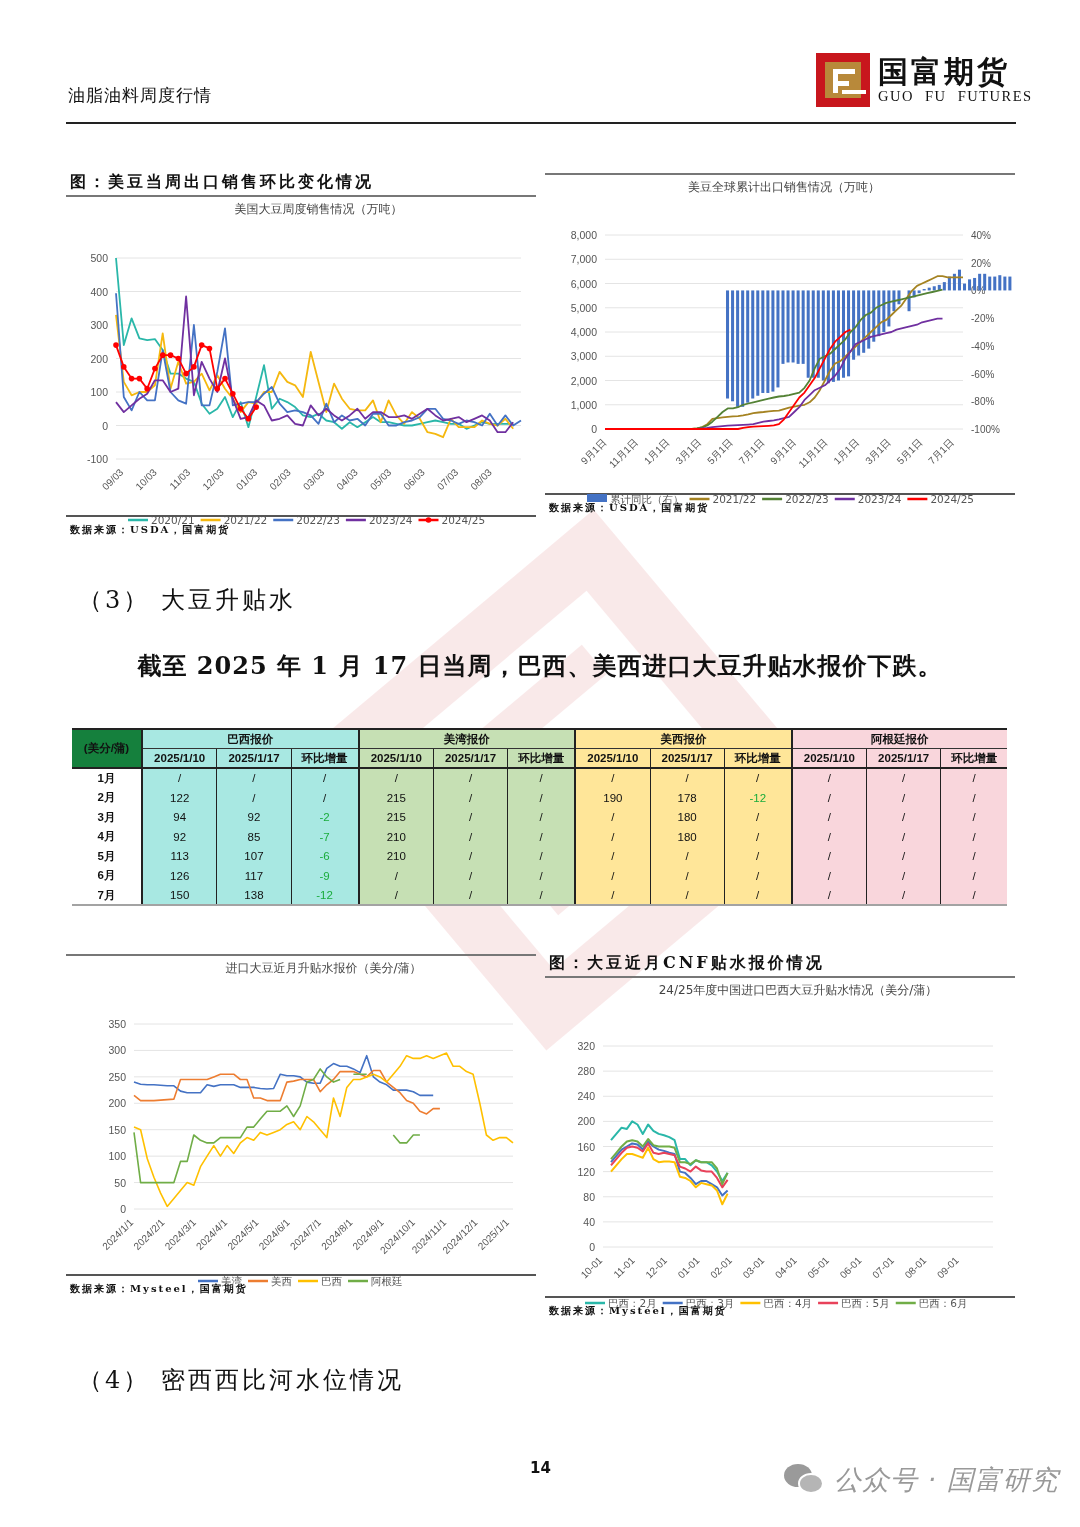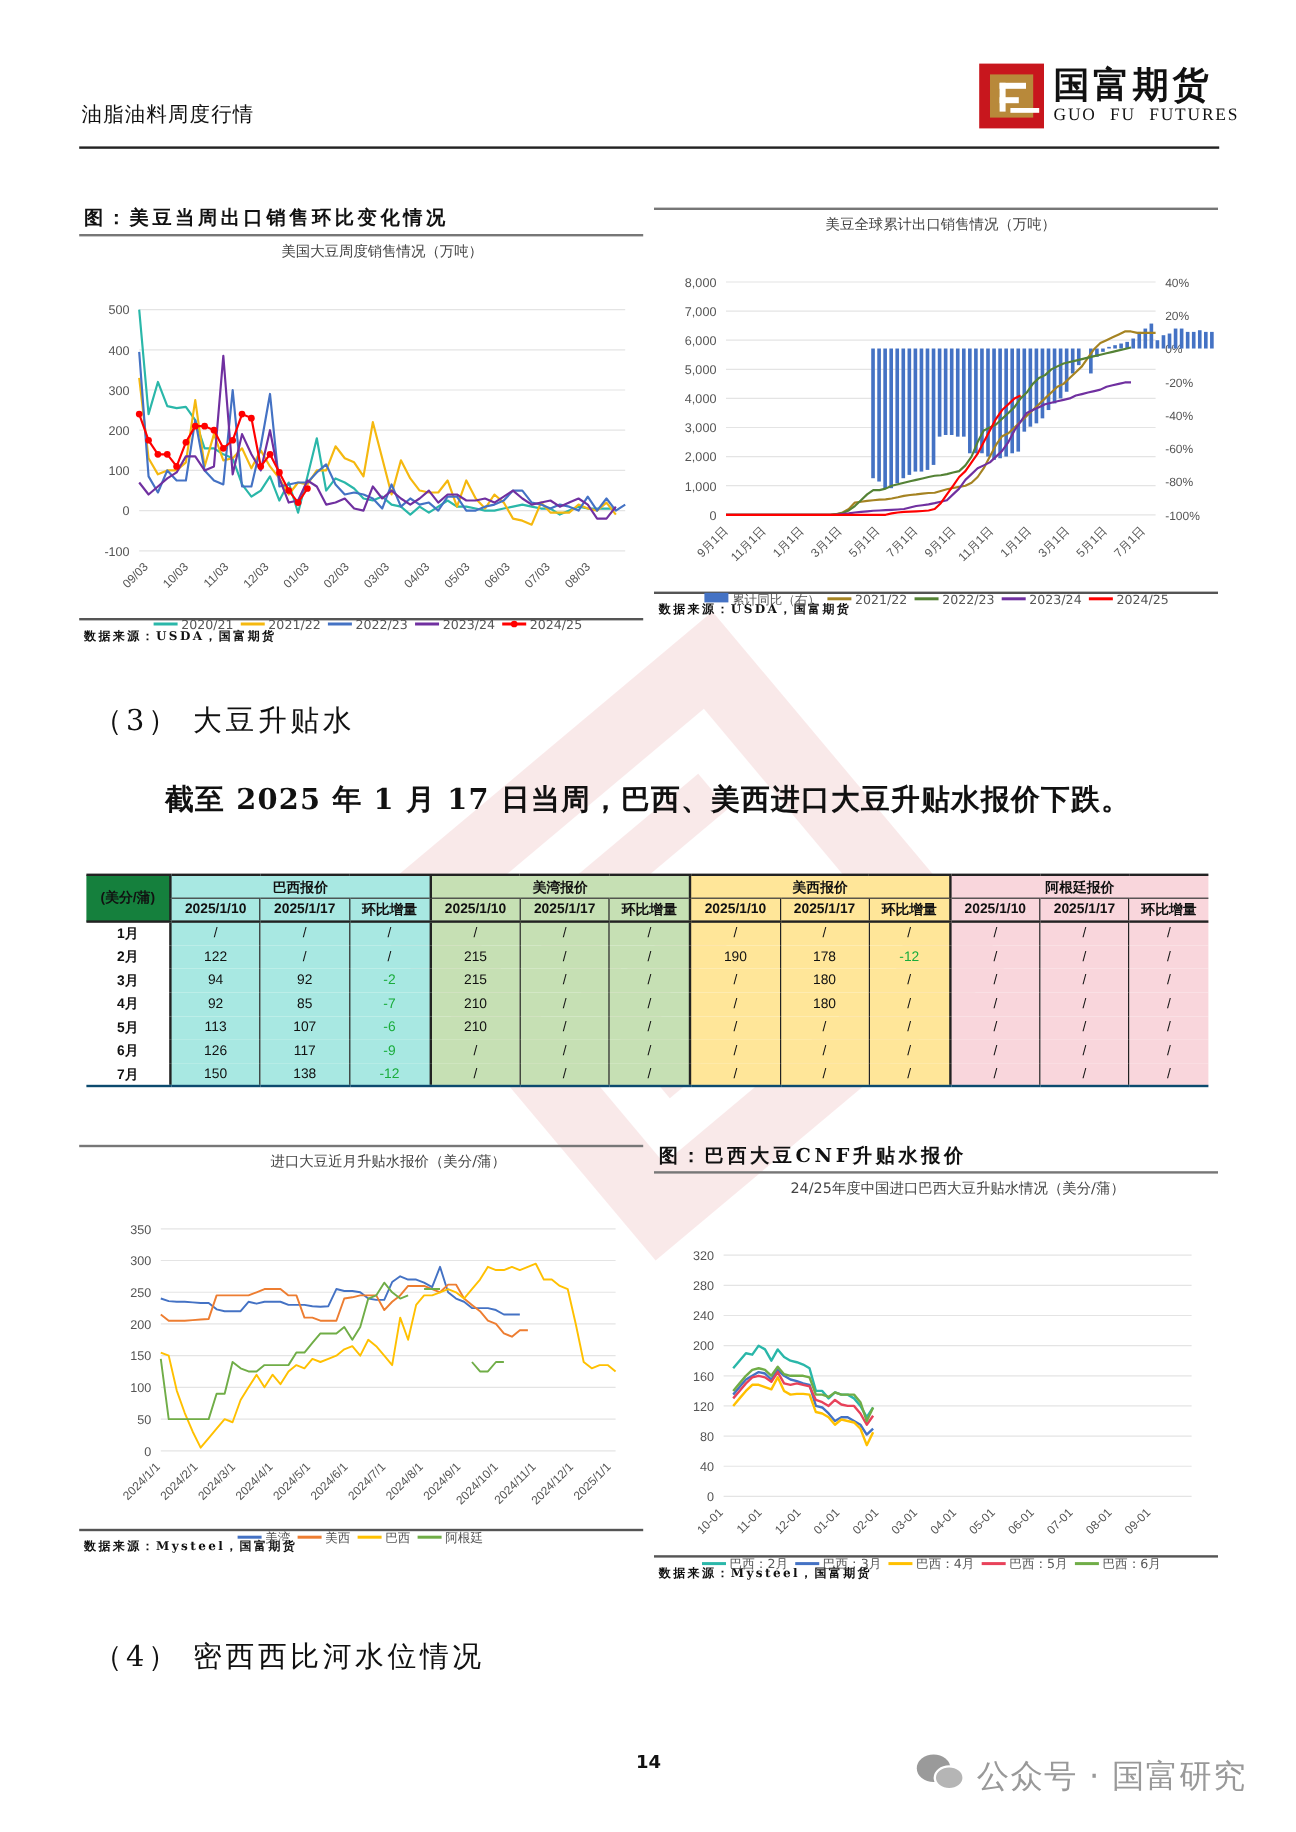--- a/index.html
+++ b/index.html
@@ -34,26 +34,26 @@
   table.q td, table.q th { text-align: center; height: 19.6px; padding: 0; font-weight: normal; }
   table.q .hdr th { font-weight: bold; }
   table.q .unit { background: #15803d; font-weight: bold; }
   .c-br { background: #a8e8e2; }
   .c-us { background: #c6e0b4; margin-left: 47px; }
   .c-mx { background: #ffe699; }
   .c-ar { background: #f9d6dc; }
   .neg { color: #1aac3c; }
   table.q tr.top th { border-top: 2px solid #222; }
   table.q tr.sub th { border-bottom: 2px solid #222; border-top: 1px solid #333; }
-  table.q tr.last td { border-bottom: 2px solid #0c4a6e; }
+  table.q tr.last td { border-bottom: 2px solid #a3a3a3; }
   .bl { border-left: 2px solid #222; }
   .bl1 { border-left: 1px solid #222; }
 
   .page-num { position: absolute; left: 530px; top: 1459px; font-size: 15px; font-weight: bold; }
-  .wechat { position: absolute; left: 764px; top: 1462px; display: flex; align-items: flex-start; color: #999; font-size: 27px; letter-spacing: 1px; }
+  .wechat { position: absolute; left: 784px; top: 1462px; display: flex; align-items: center; color: #999; font-size: 27px; letter-spacing: 1px; font-style: italic; }
   .wechat .ic { position: relative; width: 42px; height: 32px; margin-right: 8px; }
   .wechat .b1 { position: absolute; left: 0; top: 0; width: 28px; height: 23px; border-radius: 50%; background: #9a9a9a; }
   .wechat .b2 { position: absolute; left: 14px; top: 9px; width: 26px; height: 21px; border-radius: 50%; background: #b5b5b5; border: 2px solid #fff; }
 
   .watermark { position: absolute; left: 330px; top: 540px; width: 480px; height: 480px; pointer-events: none; opacity: 0.09; transform: rotate(-40deg); }
 </style>
 </head>
 <body>
 
 <div class="header-title">油脂油料周度行情</div>
@@ -454,21 +454,21 @@
         <text x="255" y="329" font-size="10.5" fill="#555" font-family="DejaVu Sans, sans-serif">巴西</text>
         <line x1="282" x2="302" y1="325" y2="325" stroke="#70ad47" stroke-width="2.5"></line>
         <text x="305" y="329" font-size="10.5" fill="#555" font-family="DejaVu Sans, sans-serif">阿根廷</text>
       </svg>
     </div>
   <div class="fig-rule-b"></div>
   <div class="fig-source">数据来源：Mysteel，国富期货</div>
 </div>
 
 <div class="fig" style="left:545px; top:952px;">
-  <div class="fig-caption">图：巴西大豆CNF升贴水报价</div>
+  <div class="fig-caption">图：大豆近月CNF贴水报价情况</div>
   <div class="fig-rule"></div>
   <div class="chart-box">
       <svg id="chart3" width="470" height="318" overflow="visible">
         <text x="253" y="16" text-anchor="middle" font-size="12" fill="#444" font-family="DejaVu Sans, sans-serif">24/25年度中国进口巴西大豆升贴水情况（美分/蒲）</text>
         <line x1="58" x2="448" y1="269" y2="269" stroke="#e4e4e4" stroke-width="1"></line>
         <text x="50" y="273" text-anchor="end" font-size="10.5" fill="#555" font-family="Liberation Sans, sans-serif">0</text>
         <line x1="58" x2="448" y1="243.875" y2="243.875" stroke="#e4e4e4" stroke-width="1"></line>
         <text x="50" y="247.875" text-anchor="end" font-size="10.5" fill="#555" font-family="Liberation Sans, sans-serif">40</text>
         <line x1="58" x2="448" y1="218.75" y2="218.75" stroke="#e4e4e4" stroke-width="1"></line>
         <text x="50" y="222.75" text-anchor="end" font-size="10.5" fill="#555" font-family="Liberation Sans, sans-serif">80</text>

